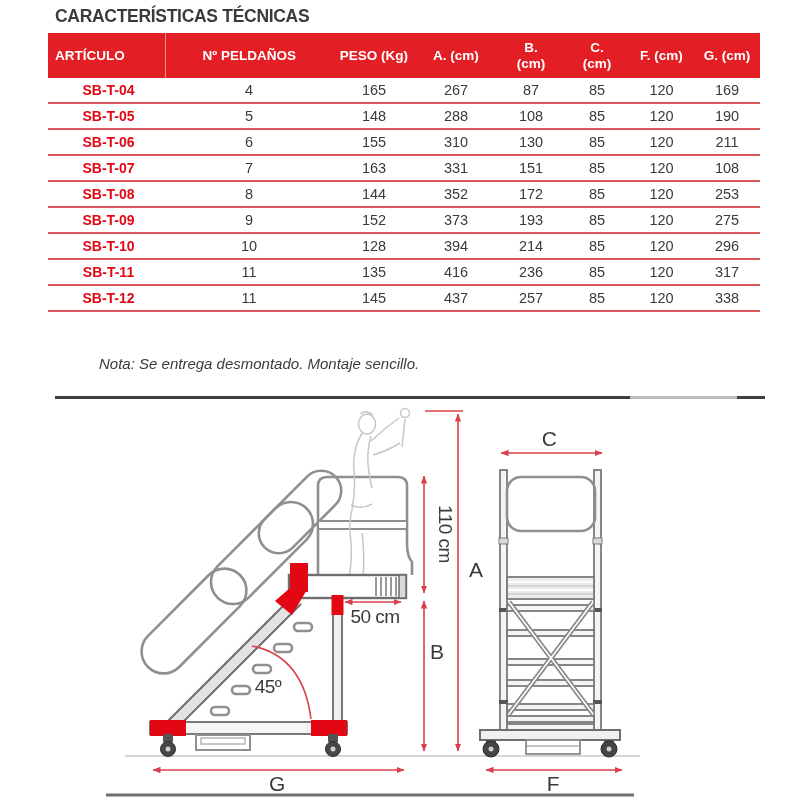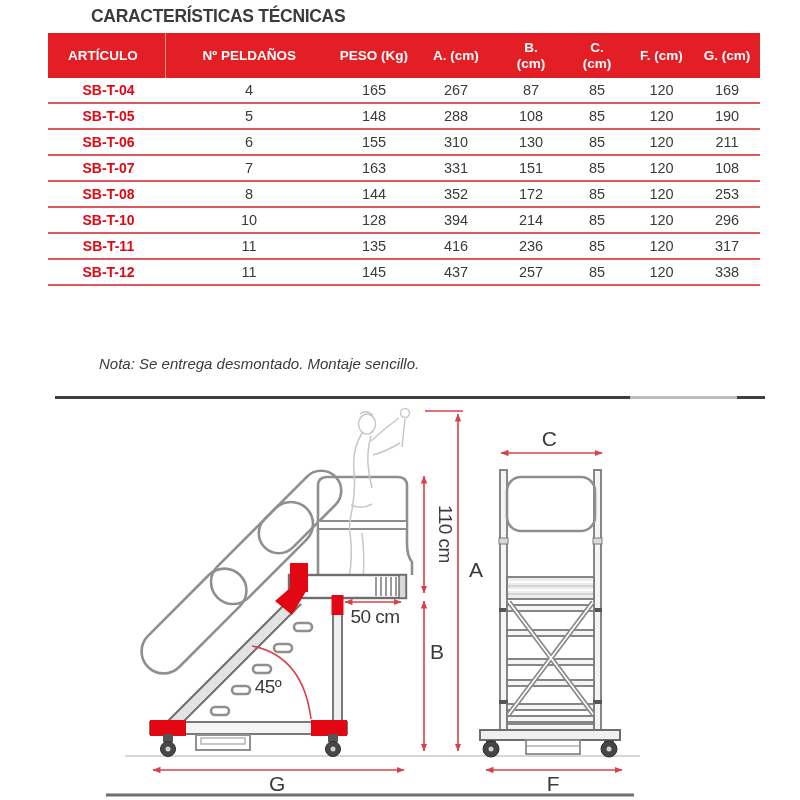--- a/index.html
+++ b/index.html
@@ -1,28 +1,28 @@
 <!DOCTYPE html>
 <html><head>
 <meta charset="utf-8">
 <style>
   html,body{margin:0;padding:0;background:#fff;}
   .page{position:relative;width:800px;height:800px;background:#fff;overflow:hidden;
         font-family:"Liberation Sans",sans-serif;color:#3b3b3a;}
   
   .title{position:absolute;left:55px;top:6px;font-size:17.5px;font-weight:bold;
-         letter-spacing:-0.3px;color:#3b3b3a;margin-left:36px;}
+         letter-spacing:-0.3px;color:#3b3b3a;}
   
   .table-wrap{position:absolute;left:48px;top:33px;width:712px;}
   table.spec{border-collapse:collapse;table-layout:fixed;width:712px;}
   table.spec th{background:#e31e24;color:#fff;font-size:13.5px;font-weight:bold;
                 height:45px;padding:0 2px;line-height:1.15;text-align:center;
                 vertical-align:middle;white-space:nowrap;}
   table.spec th.wrap{white-space:pre-line;}
-  table.spec th.first{text-align:left;padding-left:20px;border-right:1px solid rgba(255,255,255,.5);}
+  table.spec th.first{text-align:left;padding-left:7px;border-right:1px solid rgba(255,255,255,.5);}
   table.spec td{height:24px;font-size:14.5px;text-align:center;color:#3a3a3a;
                 border-bottom:2px solid #dd565c;padding:0 2px;}
   table.spec td.art{color:#e30613;font-weight:bold;text-align:center;padding-left:6px;font-size:14px;}
   
   .note{position:absolute;left:55px;top:355px;font-size:15px;font-style:italic;color:#3b3b3a;margin-left:44px;}
   
   .divider{position:absolute;left:55px;top:396px;width:710px;height:3px;
            background:linear-gradient(to right,#3f3f3f 0 81%,#bcbcbc 81% 96%,#3f3f3f 96% 100%);}
   
   .diagram{position:absolute;left:40px;top:400px;width:730px;height:400px;}
@@ -112,20 +112,30 @@
           <td class="art">SB-T-08</td>
           <td>8</td>
           <td>144</td>
           <td>352</td>
           <td>172</td>
           <td>85</td>
           <td>120</td>
           <td>253</td>
         </tr>
         <tr>
+          <td class="art">SB-T-09</td>
+          <td>9</td>
+          <td>152</td>
+          <td>373</td>
+          <td>193</td>
+          <td>85</td>
+          <td>120</td>
+          <td>275</td>
+        </tr>
+        <tr>
           <td class="art">SB-T-10</td>
           <td>10</td>
           <td>128</td>
           <td>394</td>
           <td>214</td>
           <td>85</td>
           <td>120</td>
           <td>296</td>
         </tr>
         <tr>

